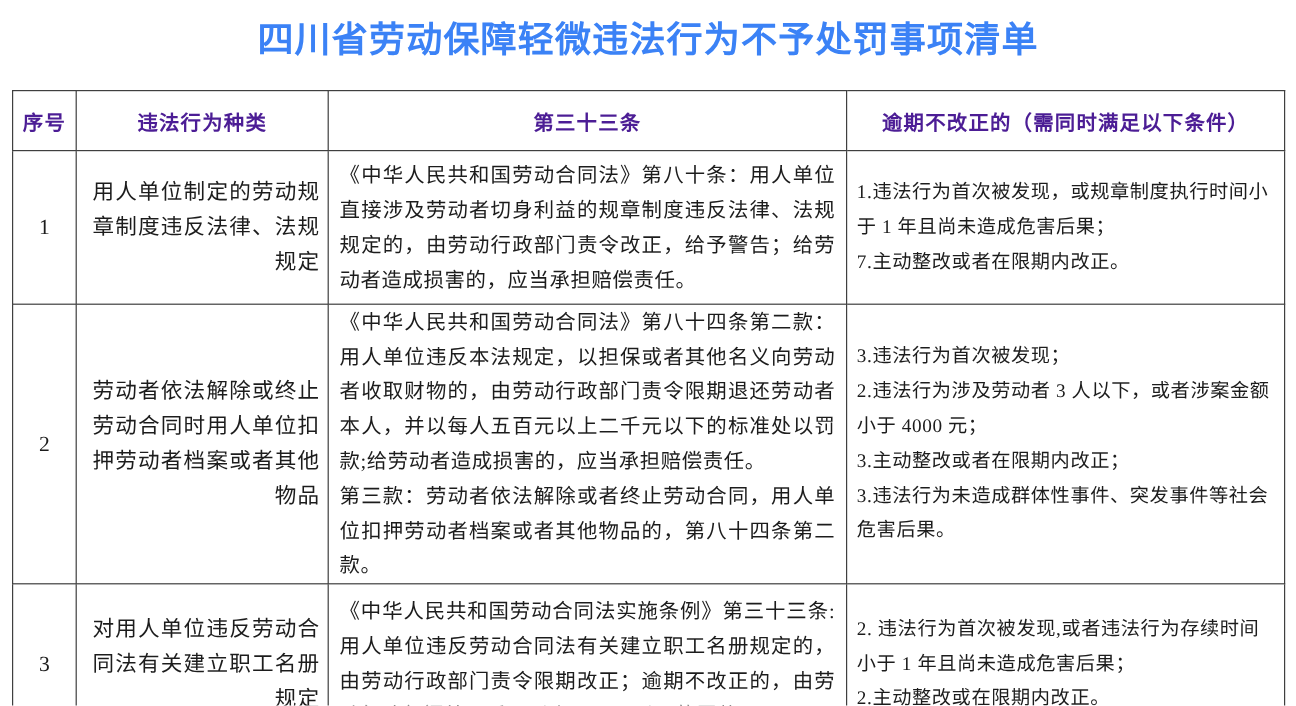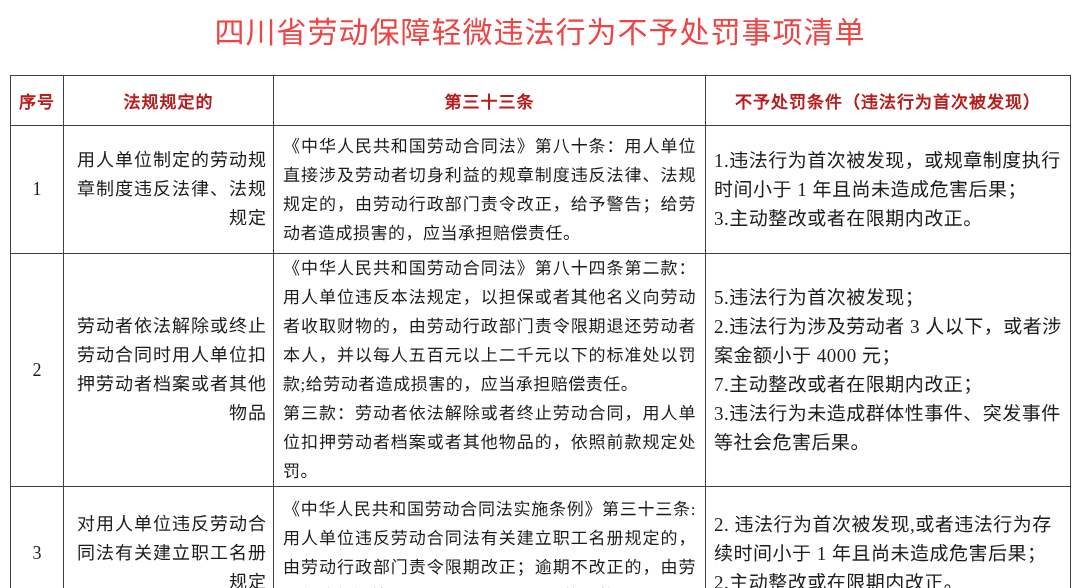--- a/index.html
+++ b/index.html
@@ -6,44 +6,44 @@
   body {
     width: 1080px; height: 588px; overflow: hidden;
     color: #1c1c1c;
     font-family: "Liberation Serif", serif;
   }
   .page { padding: 6px 10px 0 10px; }
   .doc-title {
     margin: 2px 0 0 0;
     text-align: center;
     font-family: "Liberation Serif", serif;
-    font-weight: normal;
+    font-weight: bold;
     font-size: 30px;
     letter-spacing: 1px;
-    color: #ef4444;
+    color: #3b82f6;
   }
   table.reg-table {
     margin-top: 23px;
     width: 1060px;
     border-collapse: collapse;
     table-layout: fixed;
   }
   .reg-table th, .reg-table td {
     border: 1px solid #3f3f3f;
     vertical-align: middle;
     overflow: hidden;
   }
   .reg-table thead tr { height: 50px; }
   .reg-table th {
     font-family: "Liberation Sans", sans-serif;
     font-weight: bold;
     font-size: 17px;
     letter-spacing: 1px;
     text-align: center;
-    color: #b91c1c;
+    color: #4c1d95;
   }
   .reg-table tbody tr:nth-child(1) { height: 128px; }
   .reg-table tbody tr:nth-child(2) { height: 200px; }
   .reg-table tbody tr:nth-child(3) { height: 133px; }
   td.c-no {
     text-align: center;
     font-size: 18px;
   }
   td.c-cat {
     text-align: right;
@@ -54,21 +54,21 @@
   }
   td.c-law {
     font-size: 17px;
     line-height: 29px;
     letter-spacing: 0.5px;
     text-align: justify;
     text-justify: inter-ideograph;
     padding: 0 9px;
   }
   td.c-cond {
-    font-size: 19px;
+    font-size: 16px;
     line-height: 29px;
     letter-spacing: 0.5px;
     padding: 0 8px;
     text-align: left;
   }
   .para, .cond { margin: 0; }
 </style>
 </head>
 <body>
 
@@ -78,48 +78,48 @@
   <table class="reg-table">
     <colgroup>
       <col style="width:53px">
       <col style="width:210px">
       <col style="width:432px">
       <col style="width:365px">
     </colgroup>
     <thead>
       <tr>
         <th>序号</th>
-        <th>法规规定的</th>
+        <th>违法行为种类</th>
         <th>第三十三条</th>
-        <th>不予处罚条件（违法行为首次被发现）</th>
+        <th>逾期不改正的（需同时满足以下条件）</th>
       </tr>
     </thead>
     <tbody id="table-body">
         <tr>
     <td class="c-no">1</td>
     <td class="c-cat">用人单位制定的劳动规章制度违反法律、法规规定</td>
     <td class="c-law">
             <div class="para">《中华人民共和国劳动合同法》第八十条：用人单位直接涉及劳动者切身利益的规章制度违反法律、法规规定的，由劳动行政部门责令改正，给予警告；给劳动者造成损害的，应当承担赔偿责任。</div>
           </td>
     <td class="c-cond">
             <div class="cond">1.违法行为首次被发现，或规章制度执行时间小于 1 年且尚未造成危害后果；</div>
-            <div class="cond">3.主动整改或者在限期内改正。</div>
+            <div class="cond">7.主动整改或者在限期内改正。</div>
           </td>
   </tr>
         <tr>
     <td class="c-no">2</td>
     <td class="c-cat">劳动者依法解除或终止劳动合同时用人单位扣押劳动者档案或者其他物品</td>
     <td class="c-law">
             <div class="para">《中华人民共和国劳动合同法》第八十四条第二款：用人单位违反本法规定，以担保或者其他名义向劳动者收取财物的，由劳动行政部门责令限期退还劳动者本人，并以每人五百元以上二千元以下的标准处以罚款;给劳动者造成损害的，应当承担赔偿责任。</div>
-            <div class="para">第三款：劳动者依法解除或者终止劳动合同，用人单位扣押劳动者档案或者其他物品的，依照前款规定处罚。</div>
+            <div class="para">第三款：劳动者依法解除或者终止劳动合同，用人单位扣押劳动者档案或者其他物品的，第八十四条第二款。</div>
           </td>
     <td class="c-cond">
-            <div class="cond">5.违法行为首次被发现；</div>
+            <div class="cond">3.违法行为首次被发现；</div>
             <div class="cond">2.违法行为涉及劳动者 3 人以下，或者涉案金额小于 4000 元；</div>
-            <div class="cond">7.主动整改或者在限期内改正；</div>
+            <div class="cond">3.主动整改或者在限期内改正；</div>
             <div class="cond">3.违法行为未造成群体性事件、突发事件等社会危害后果。</div>
           </td>
   </tr>
         <tr>
     <td class="c-no">3</td>
     <td class="c-cat">对用人单位违反劳动合同法有关建立职工名册规定</td>
     <td class="c-law">
             <div class="para">《中华人民共和国劳动合同法实施条例》第三十三条:用人单位违反劳动合同法有关建立职工名册规定的，由劳动行政部门责令限期改正；逾期不改正的，由劳动行政部门处二千元以上二万元以下的罚款。</div>
           </td>
     <td class="c-cond">

